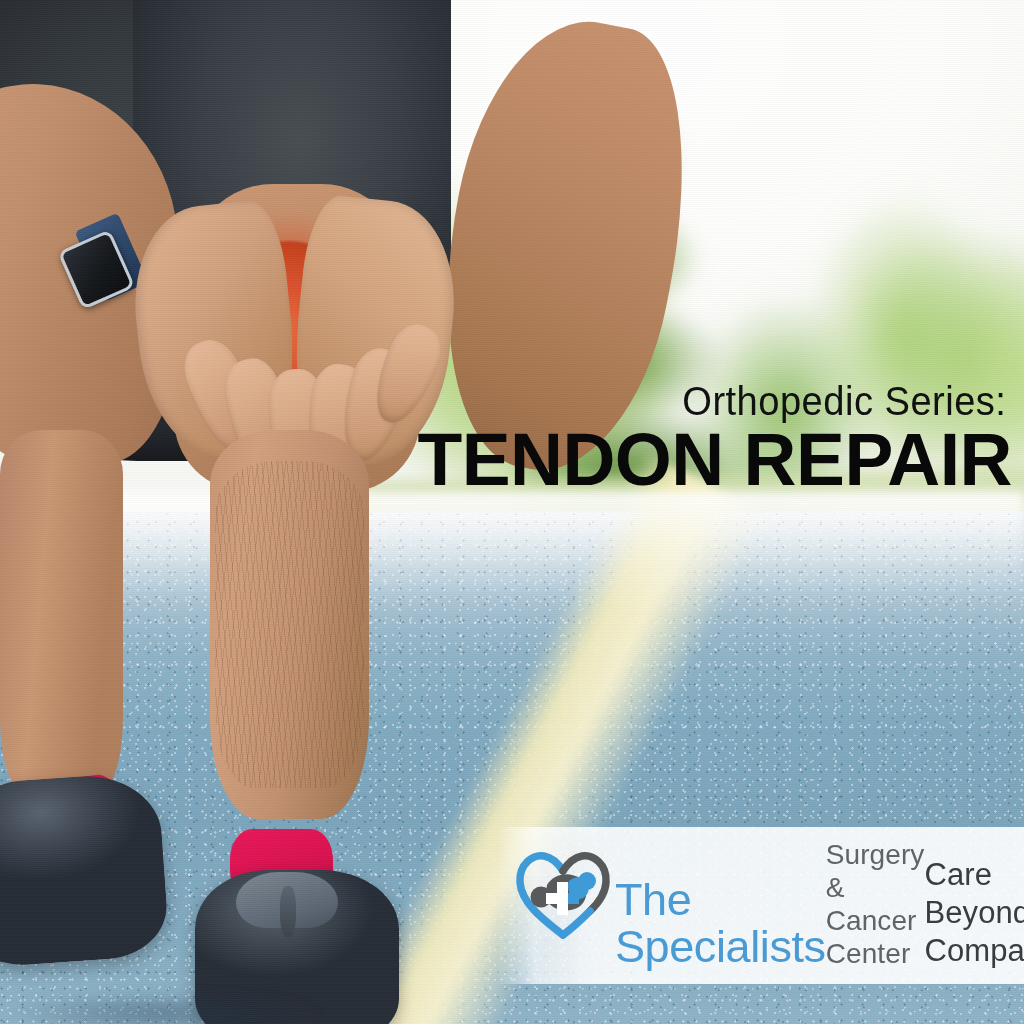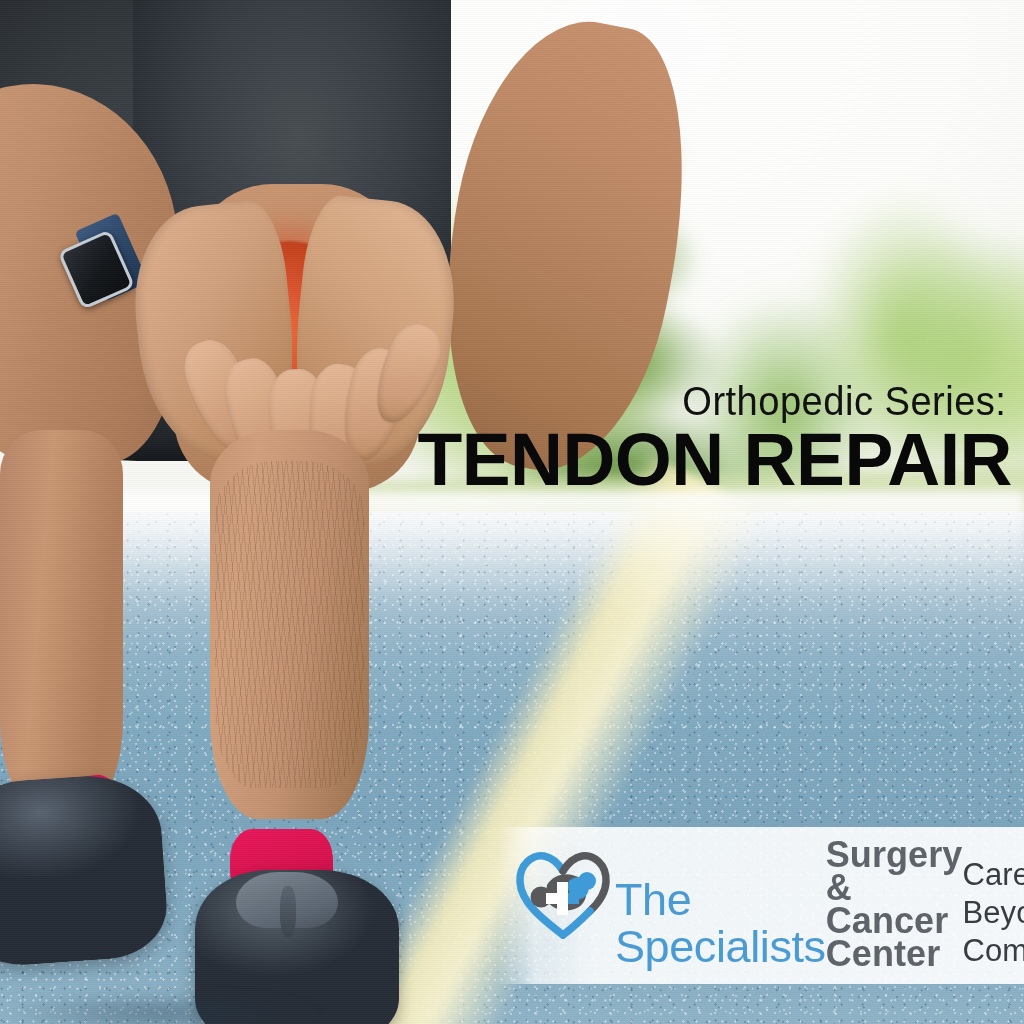--- a/index.html
+++ b/index.html
@@ -368,23 +368,23 @@
   .brand-main{
     font-family:"Liberation Sans", sans-serif;
     font-size:45px;
     line-height:47px;
     font-weight:400;
     color:#4a9bd4;
     letter-spacing:-0.4px;
   }
   .brand-sub{
     font-family:"Liberation Sans", sans-serif;
-    font-size:36px;
+    font-size:28px;
     line-height:33px;
-    font-weight:700;
+    font-weight:400;
     color:#5e646a;
     letter-spacing:.1px;
   }
   .brand-tag{
     font-family:"Liberation Sans", sans-serif;
     font-size:31px;
     line-height:38px;
     font-weight:400;
     color:#383d43;
     letter-spacing:.1px;

